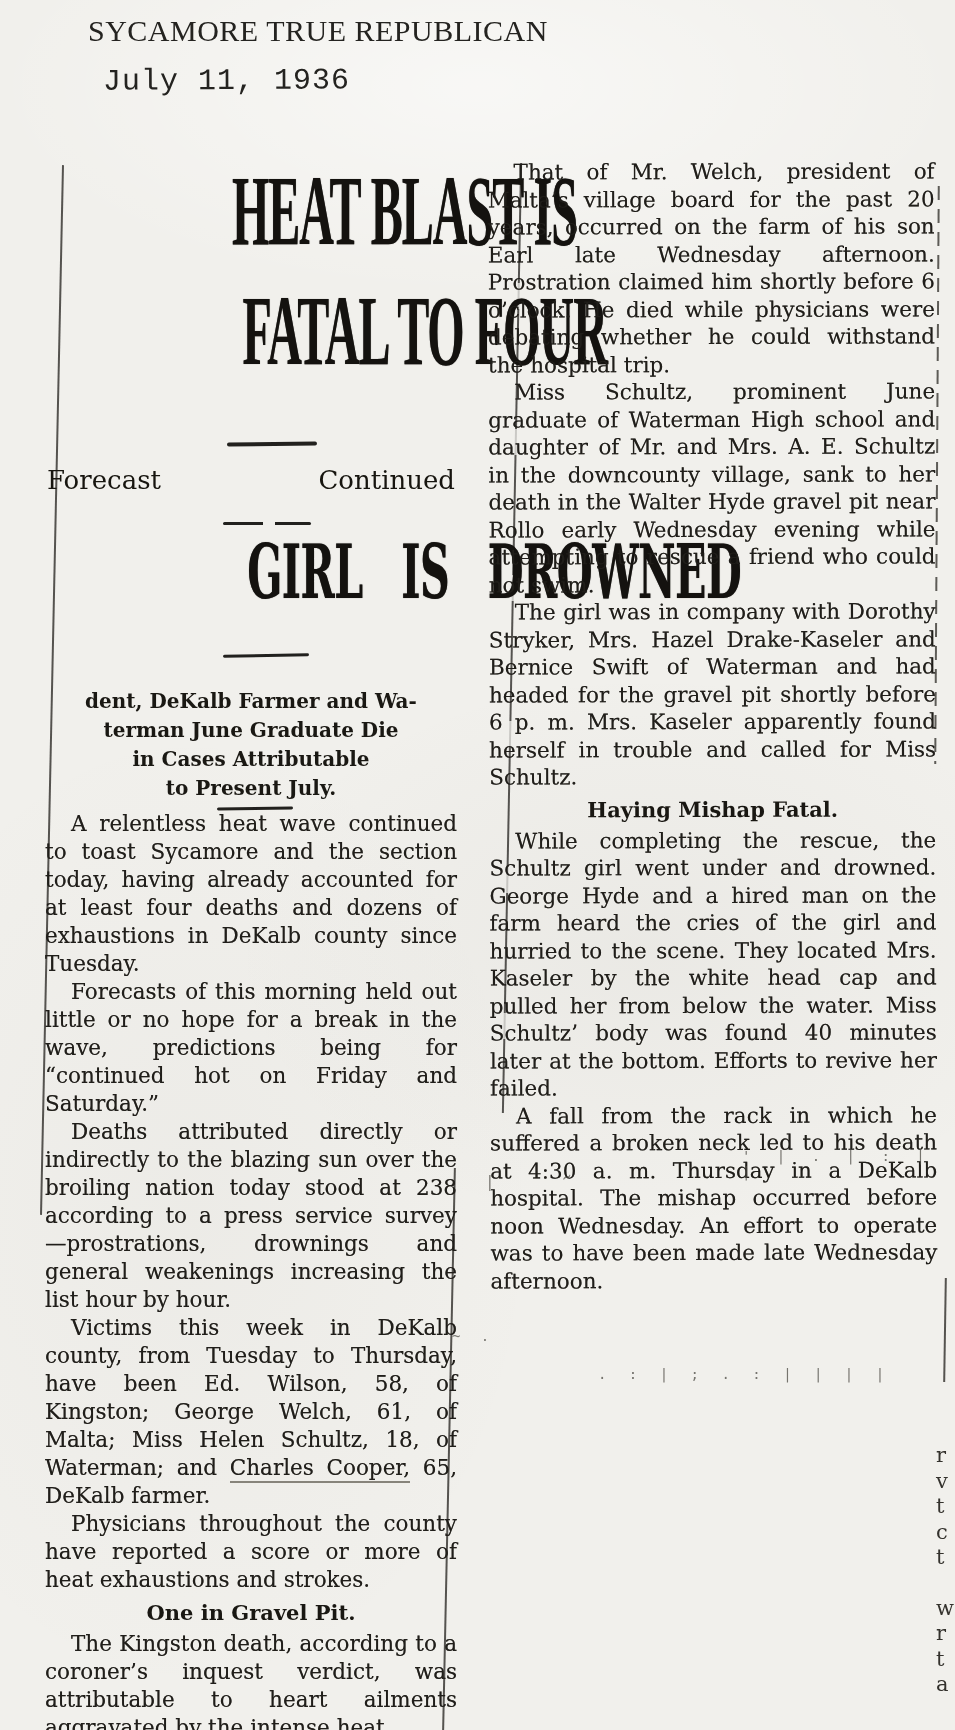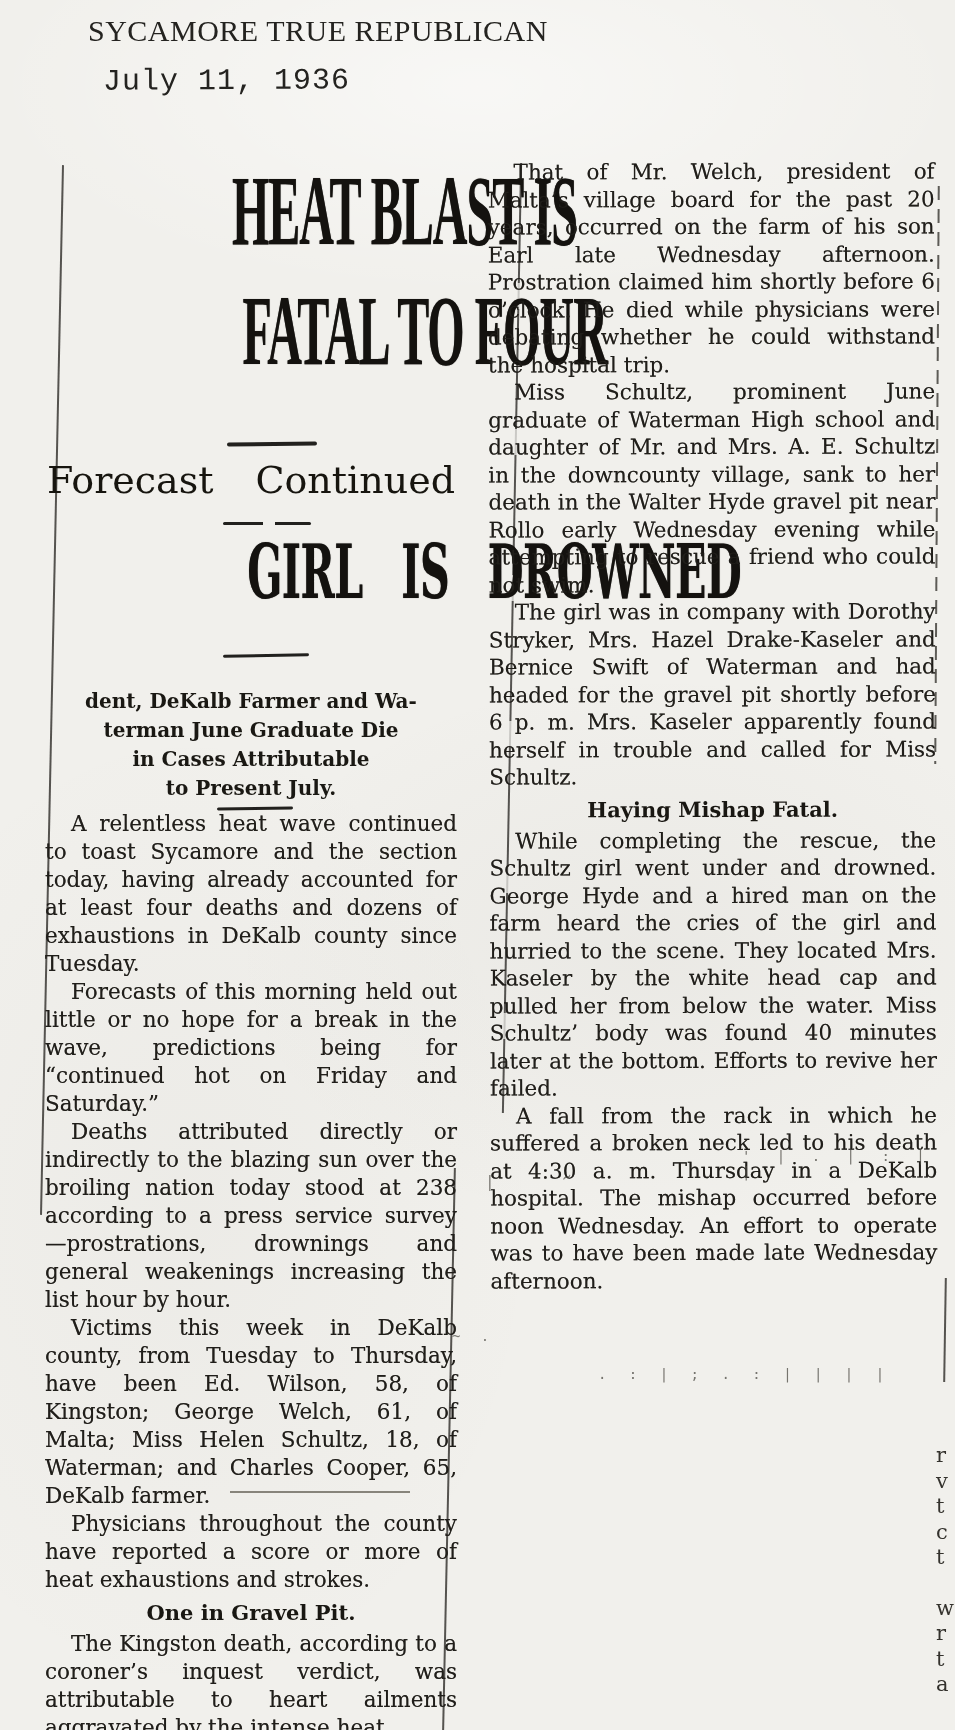--- a/index.html
+++ b/index.html
@@ -48,39 +48,39 @@
 
   
   .hrule{background:#22211e;height:4px;border-radius:2px;}
   .hrule.r1{width:90px;margin:42px 0 0 182px;transform:rotate(-0.6deg);}
   .hrule.r2{width:88px;height:3px;margin:18px 0 0 178px;
     background:repeating-linear-gradient(90deg,#22211e 0 40px,transparent 40px 52px);}
   .hrule.r3{width:86px;height:3px;margin:26px 0 0 178px;transform:rotate(-1deg);}
   .hrule.r4{width:76px;height:3px;margin:4px 0 0 172px;transform:rotate(-0.8deg);}
 
   
-  .deck{margin-top:10px;font-size:38px;line-height:48px;color:#17150f;}
+  .deck{margin-top:10px;font-size:26px;line-height:48px;color:#17150f;}
   .deck-l1{display:flex;justify-content:space-between;padding:0 2px;}
   .deck-l2{text-align:center;}
 
   
   .subhead{margin-top:30px;text-align:center;font-weight:bold;font-size:20px;line-height:29px;color:#1a1813;}
 
   
   .body-start{margin-top:42px;}
   p.body{
     margin:0;font-size:21.5px;line-height:28px;text-align:justify;
     text-indent:26px;color:#201e1a;text-shadow:0 0 0.5px rgba(25,23,18,.55);
   }
   .right-col p.body{line-height:27.5px;}
   .crosshead{
     text-align:center;font-weight:bold;font-size:21px;line-height:30px;
     margin:4px 0 2px 0;color:#191712;
   }
-  .pencil-underline{border-bottom:2px solid #87847b;padding-bottom:11px;}
+  .pencil-underline{border-bottom:2px solid #87847b;padding-bottom:1px;}
 
   
   .vrule{position:absolute;width:2px;background:#393734;opacity:.85;}
   .vr-left{left:51px;top:165px;height:1050px;transform:rotate(1.2deg);}
   .vr-divider{left:511px;top:163px;height:950px;transform:rotate(1.1deg);
     background:repeating-linear-gradient(180deg,#393734 0 120px,rgba(57,55,52,.25) 120px 146px);}
   .vr-leftcol-low{left:448px;top:1168px;height:562px;transform:rotate(1.2deg);}
   .vr-right-dashed{left:936px;top:186px;height:578px;transform:rotate(0.35deg);
     background:repeating-linear-gradient(180deg,#43413c 0 14px,transparent 14px 23px);}
   .vr-right-seg{left:944px;top:1278px;height:104px;transform:rotate(0.9deg);}

